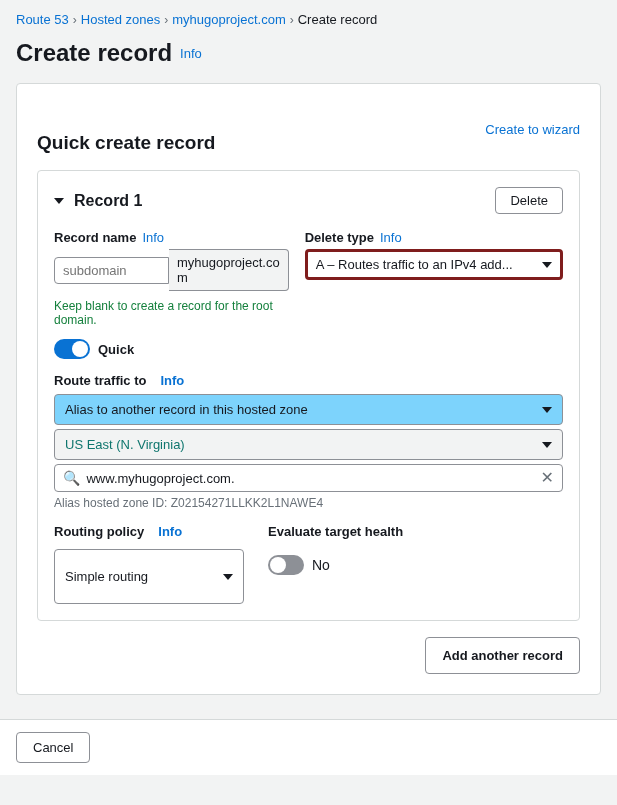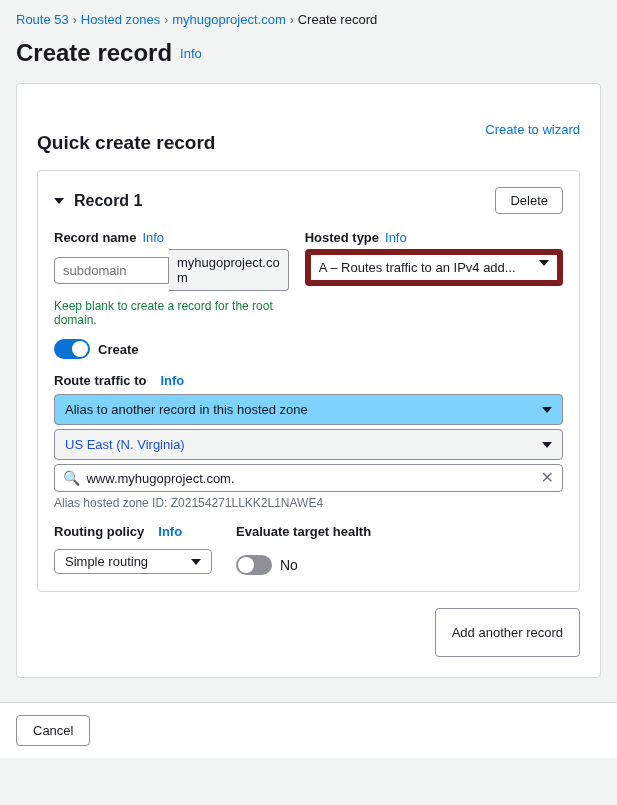--- a/index.html
+++ b/index.html
@@ -176,21 +176,22 @@
       border-left: none;
       border-radius: 0 4px 4px 0;
       padding: 5px 8px;
       font-size: 13px;
       color: #16191f;
       white-space: nowrap;
     }
 
     .record-type-select {
       display: flex;
-      border: 6px solid #7f1d1d;
+      align-items: center;
+      border: 3px solid #7f1d1d;
       border-radius: 4px;
       padding: 5px 8px;
       font-size: 13px;
       background: #fff;
       cursor: pointer;
       width: 100%;
       justify-content: space-between;
       min-width: 240px;
     }
     .select-arrow {
@@ -257,21 +258,21 @@
       border-radius: 4px;
       padding: 7px 10px;
       font-size: 13px;
       background: #7dd3fc;
       cursor: pointer;
       margin-bottom: 4px;
     }
 
     .select-full.disabled {
       background: #f2f3f3;
-      color: #1d4ed8;
+      color: #0f766e;
     }
 
     .search-box {
       display: flex;
       align-items: center;
       border: 1px solid #8d9096;
       border-radius: 4px;
       padding: 5px 8px;
       background: #fff;
       margin-bottom: 4px;
@@ -312,25 +313,25 @@
       display: flex;
       flex-direction: column;
       gap: 4px;
     }
     .routing-select {
       display: flex;
       align-items: center;
       justify-content: space-between;
       border: 1px solid #8d9096;
       border-radius: 4px;
-      padding: 4px 10px;
-      font-size: 13px;
-      background: #fff;
-      cursor: pointer;
-      width: 158px;
+      padding: 19px 10px;
+      font-size: 13px;
+      background: #fff;
+      cursor: pointer;
+      width: 190px;
     }
 
     .eval-group {
       display: flex;
       flex-direction: column;
       gap: 6px;
     }
     .eval-toggle-row {
       display: flex;
       align-items: center;
@@ -359,24 +360,25 @@
     
     .add-record-row {
       display: flex;
       justify-content: flex-end;
       margin-top: 16px;
     }
     .btn-add-record {
       background: #fff;
       border: 1px solid #8d9096;
       border-radius: 4px;
-      padding: 16px 16px;
-      font-size: 13px;
-      cursor: pointer;
-      color: #16191f;
+      padding: 10px 16px;
+      font-size: 13px;
+      cursor: pointer;
+      color: #16191f;
+      font-weight: bold;
     }
 
     
     .footer {
       display: flex;
       align-items: center;
       gap: 12px;
       padding: 12px 16px;
       border-top: 1px solid #d5d9d9;
       background: #fff;
@@ -445,37 +447,37 @@
             <a class="info-link">Info</a>
           </label>
           <div class="record-name-row">
             <input class="record-name-input" type="text" placeholder="subdomain" style="">
             <div class="domain-suffix">myhugoproject.co<br>m</div>
           </div>
         </div>
 
         <div class="form-group record-type-group">
           <label class="field-label">
-            <span>Hosted type</span>
+            <span>Delete type</span>
             <a class="info-link">Info</a>
           </label>
           <div class="record-type-select">
             <span>A – Routes traffic to an IPv4 add...</span>
             <span class="select-arrow"></span>
           </div>
         </div>
       </div>
 
       <div class="help-text">Keep blank to create a record for the root<br>domain.</div>
 
       <div class="alias-row">
         <div class="toggle">
           <div class="toggle-knob"></div>
         </div>
-        <span class="toggle-label">Create</span>
+        <span class="toggle-label">Quick</span>
       </div>
 
       <div class="section-label">
         <span>Route traffic to</span>
         <a class="info-link">Info</a>
       </div>
 
       <div class="select-full">
         <span>Alias to another record in this hosted zone</span>
         <span class="select-arrow"></span>

